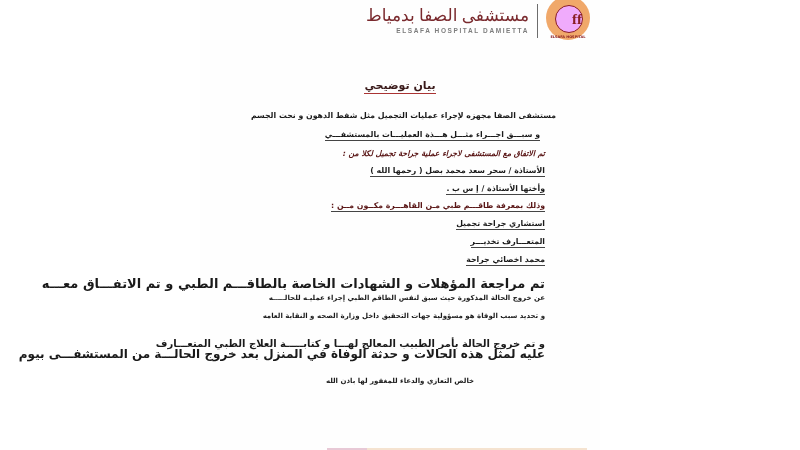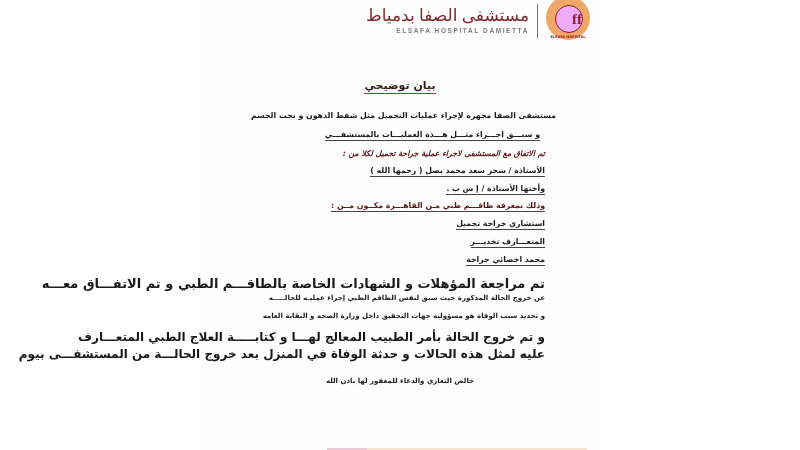--- a/index.html
+++ b/index.html
@@ -54,20 +54,20 @@
   <div class="body-text ul" style="right:55px; top:184px;">وأختها الأستاذة / إ س ب .</div>
   <div class="body-text red ul" style="right:55px; top:201px;">وذلك بمعرفة طاقـــم طبي مـن القاهـــرة مكــون مــن :</div>
 
   <div class="body-text ul" style="right:55px; top:219px;">استشاري جراحة تجميل</div>
   <div class="body-text ul" style="right:55px; top:237px;">المتعـــارف تخديـــر</div>
   <div class="body-text ul" style="right:55px; top:255px;">محمد اخصائي جراحة</div>
 
   <div class="body-text" style="right:55px; top:276px; font-size:13px;">تم مراجعة المؤهلات و الشهادات الخاصة بالطاقـــم الطبي و تم الاتفـــاق معـــه</div>
   <div class="body-text" style="right:55px; top:294px; font-size:7px;">عن خروج الحالة المذكورة حيث سبق لنفس الطاقم الطبي إجراء عمليـه للحالـــــه</div>
   <div class="body-text" style="right:55px; top:312px; font-size:7px;margin-left:40px;">و تحديد سبب الوفاة هو مسؤولية جهات التحقيق داخل وزارة الصحه و النقابة العامه</div>
-  <div class="body-text" style="right:55px; top:330px; font-size:12px;">و تم خروج الحالة بأمر الطبيب المعالج لهـــا و كتابـــــة العلاج الطبي المتعـــارف</div>
+  <div class="body-text" style="right:55px; top:338px; font-size:10px;">و تم خروج الحالة بأمر الطبيب المعالج لهـــا و كتابـــــة العلاج الطبي المتعـــارف</div>
   <div class="body-text" style="right:55px; top:347px; font-size:12px;">عليه لمثل هذه الحالات و حدثة الوفاة في المنزل بعد خروج الحالـــة من المستشفـــى بيوم</div>
 
   <div class="body-text" style="left:0; width:400px; text-align:center; top:377px; font-size:7px;">خالص التعازي والدعاء للمغفور لها باذن الله</div>
 
   <div class="bottom-strip"></div>
   <div class="bottom-strip-pink"></div>
 </div>
 
 </body></html>

